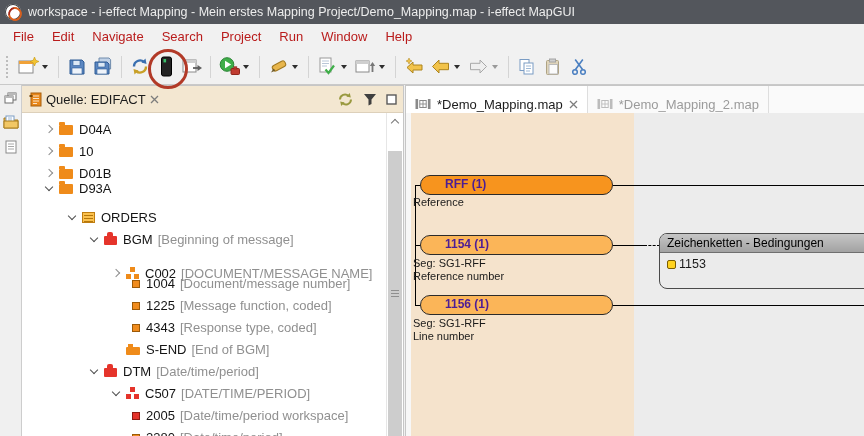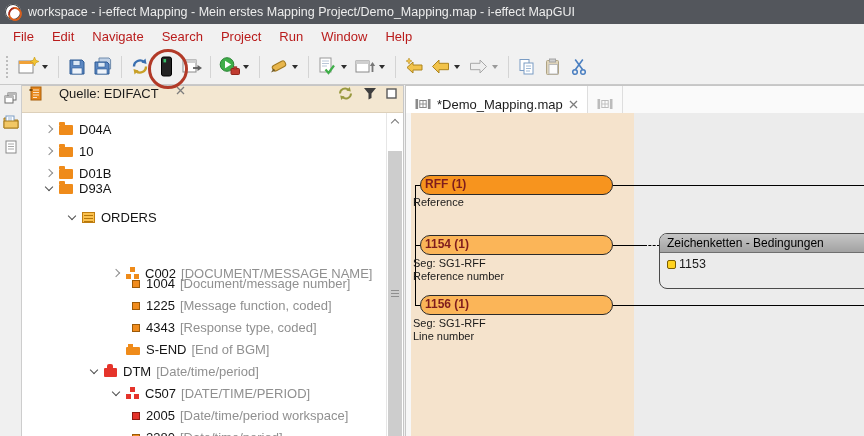--- a/index.html
+++ b/index.html
@@ -26,21 +26,21 @@
   .dd.dis{border-top-color:#9a9a9a}
   .tsep{width:1px;height:22px;background:#d4d4d4;margin:0 5px}
   .circled::after{content:"";position:absolute;left:-5px;top:-5px;width:34px;height:34px;border:3px solid #b23a28;border-radius:50%;pointer-events:none;z-index:5}
 
   
   .rail{position:absolute;left:0;top:85px;bottom:0;width:22px;background:#f0f0f0;border-right:1px solid #cdcdcd;
     display:flex;flex-direction:column;align-items:center;padding-top:7px;gap:11px}
 
   
   .srcpanel{position:absolute;left:22px;top:85px;width:382px;bottom:0;background:#fff;border-top:1px solid #c6c6c6;border-right:1px solid #c6c6c6}
-  .phead{height:27px;background:#f3e7d1;border-bottom:1px solid #ddd0ba;display:flex;align-items:flex-start;padding:0 6px 0 7px;gap:17px}
+  .phead{height:27px;background:#f3e7d1;border-bottom:1px solid #ddd0ba;display:flex;align-items:center;padding:0 6px 0 7px;gap:4px}
   .phead .ptitle{color:#1c1c1c}
   .phead-icons{margin-left:auto;display:flex;align-items:center;gap:9px}
   .tree{position:absolute;left:0;top:27px;right:17px;bottom:0;overflow:hidden;background:#fff}
   .trow{position:absolute;left:0;right:0;height:22px;display:flex;align-items:center;white-space:nowrap}
   .tlabel{margin-left:6px;color:#141414}
   .tdesc{margin-left:5px;color:#909090}
   .chev{width:13px;height:13px;position:relative;flex:0 0 13px}
   .chev.c::after{content:"";position:absolute;left:3px;top:3px;width:5px;height:5px;
     border-right:1.4px solid #8d8d8d;border-bottom:1.4px solid #8d8d8d;transform:rotate(-45deg)}
   .chev.e::after{content:"";position:absolute;left:3px;top:2px;width:5px;height:5px;
@@ -77,21 +77,21 @@
   .etabs{height:37px;display:flex;align-items:stretch;border-bottom:1px solid #cfcfcf;background:#fafafa}
   .etab{display:flex;align-items:center;gap:6px;padding:0 9px;border-right:1px solid #dedede}
   .etab.active{background:#fff;color:#1c1c1c}
   .etab.inactive{color:#9b9b9b}
   .etab.inactive .tabicon{opacity:.55}
   .ecanvas{position:absolute;left:0;top:27px;right:0;bottom:0;background:#ececec;overflow:hidden}
   .lstrip{position:absolute;left:0;top:0;bottom:0;width:5px;background:#f7f7f7}
   .beige{position:absolute;left:5px;top:0;bottom:0;width:223px;background:#f5e3cc}
 
   .pill{position:absolute;left:14px;width:193px;height:20px;border:1.5px solid #2b2b2b;border-radius:10px;
-    font-weight:bold;font-size:12px;color:#7f1d1d;padding-left:4px;line-height:17px;z-index:2}
+    font-weight:bold;font-size:12px;color:#4c1d95;padding-left:24px;line-height:17px;z-index:2}
   .sublab{position:absolute;left:7px;font-size:11px;color:#1a1a1a;line-height:12px;z-index:2}
   .hline{position:absolute;border-top:1.1px solid #000;height:0}
   .hline.dash{border-top-style:dashed}
   .vline{position:absolute;border-left:1.1px solid #000;width:0}
 
   .condbox{position:absolute;left:253px;top:120px;width:230px;height:56px;border:1.5px solid #4a4a4a;border-radius:8px;
     background:#ebebeb;overflow:hidden;z-index:3}
   .condhead{height:19px;background:linear-gradient(#c6c6c6,#a2a2a2);border-bottom:1px solid #6f6f6f;
     font-size:12px;color:#000;padding:2px 0 0 7px}
   .conditem{display:flex;align-items:center;gap:3px;padding:4px 0 0 7px;font-size:12.5px;color:#1a1a1a}
@@ -349,20 +349,27 @@
         <span class="tlabel">D93A</span>
         <span class="tdesc"></span>
       </div>
     <div class="trow" style="top:93px">
         <span style="width:44px"></span>
         <span class="chev e"></span>
         <span class="ic ic-msg"></span>
         <span class="tlabel">ORDERS</span>
         <span class="tdesc"></span>
       </div>
+    <div class="trow" style="top:115px">
+        <span style="width:66px"></span>
+        <span class="chev e"></span>
+        <span class="ic ic-seg"></span>
+        <span class="tlabel">BGM</span>
+        <span class="tdesc">[Beginning of message]</span>
+      </div>
     <div class="trow" style="top:149px">
         <span style="width:88px"></span>
         <span class="chev c"></span>
         <span class="ic ic-comp"></span>
         <span class="tlabel">C002</span>
         <span class="tdesc">[DOCUMENT/MESSAGE NAME]</span>
       </div>
     <div class="trow" style="top:159px">
         <span style="width:106px"></span>
         <span class="ic ic-el"></span>
@@ -444,20 +451,21 @@
     </div>
     <div class="etab inactive">
       <span class="tabicon">
         <svg width="16" height="12" viewBox="0 0 16 12">
           <rect x="0.5" y="1" width="2.6" height="10" fill="#8a8a8a"></rect>
           <rect x="12.9" y="1" width="2.6" height="10" fill="#8a8a8a"></rect>
           <rect x="4.8" y="2.5" width="6.4" height="7" fill="#fff" stroke="#8a8a8a"></rect>
           <path d="M8 2.5 v7 M4.8 6 h6.4" stroke="#8a8a8a" stroke-width=".9"></path>
         </svg>
       </span>
+      <span>*Demo_Mapping_2.map</span>
     </div>
   </div>
 
   <div class="ecanvas">
     <div class="lstrip"></div>
     <div class="beige"></div>
 
     <div class="vline" style="left:9px;top:72px;height:120px"></div>
     <div class="hline" style="left:9px;width:6px;top:72px"></div>
     <div class="hline" style="left:9px;width:6px;top:132px"></div>

